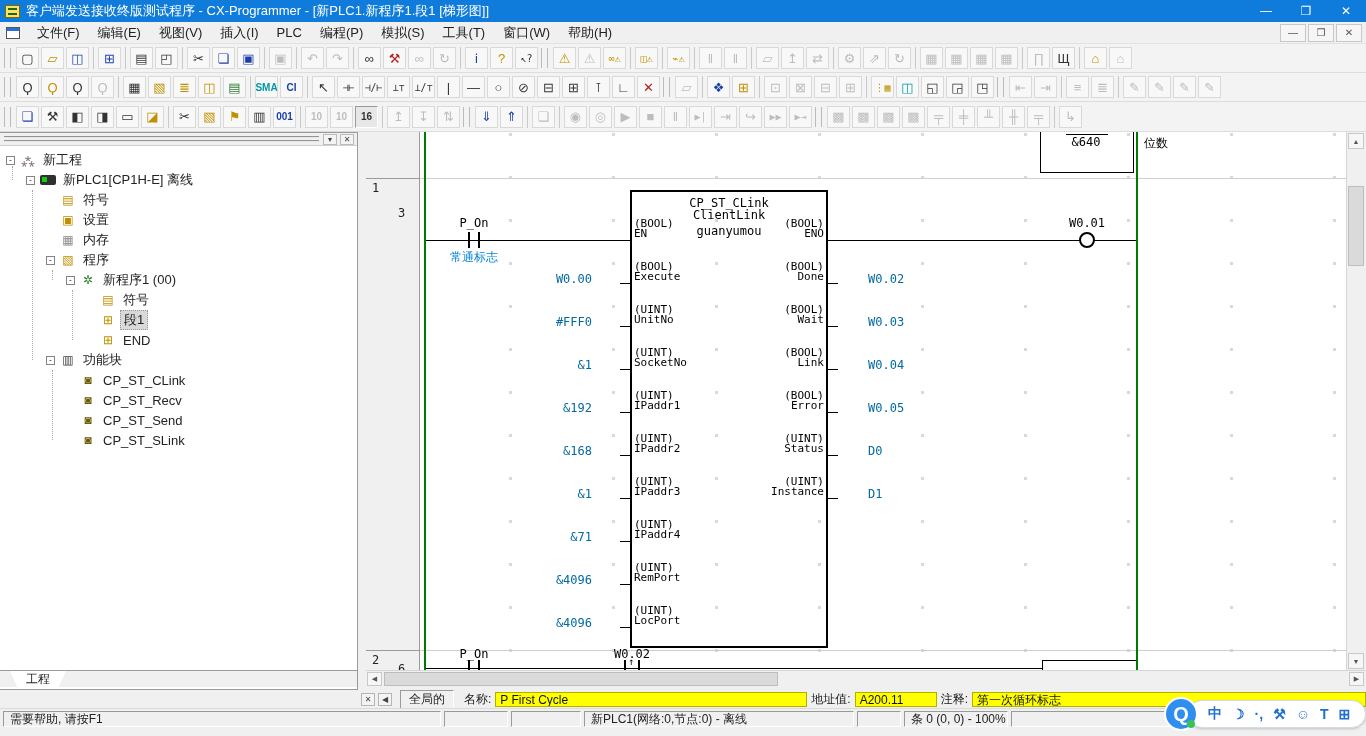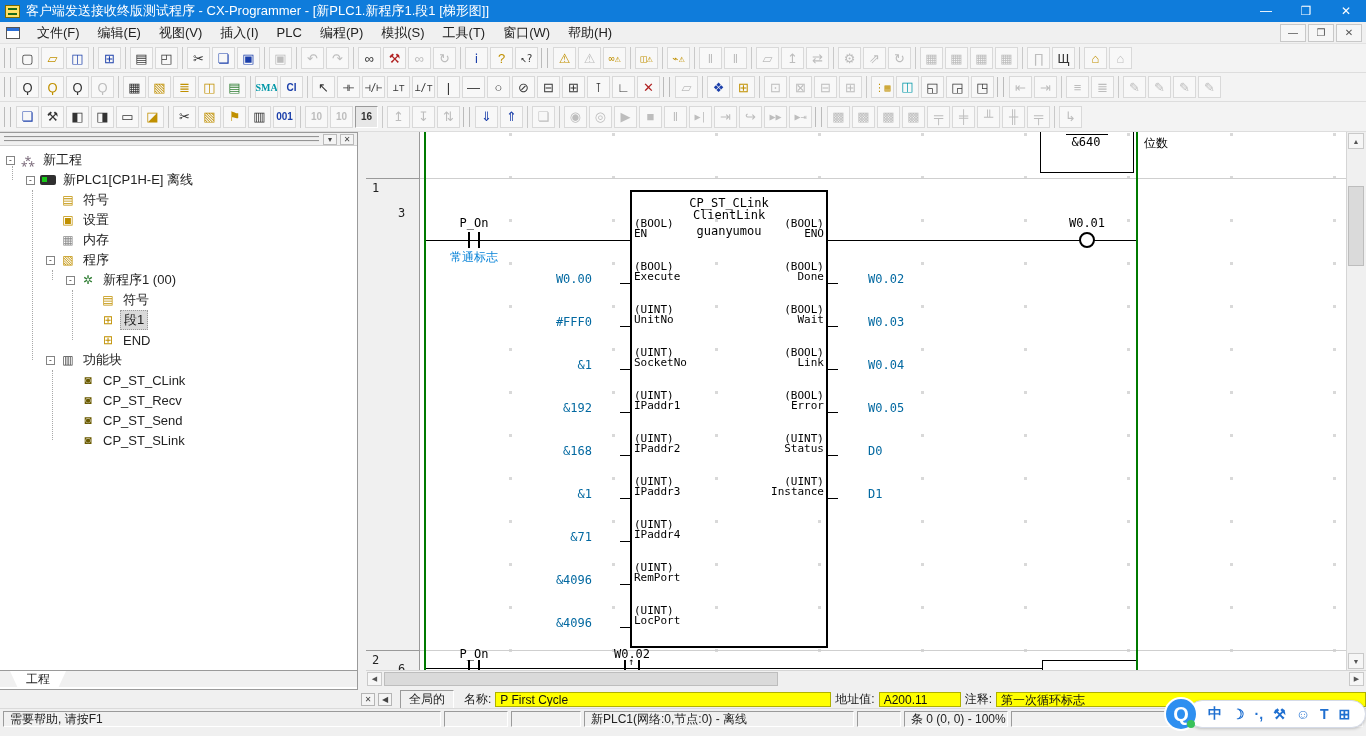--- a/index.html
+++ b/index.html
@@ -27,21 +27,21 @@
   
   .tb{position:absolute;left:0;width:1366px;height:29px;background:#f3f3f3;display:flex;
       align-items:center;border-bottom:1px solid #ddd;padding-left:2px;}
   .tbtn{width:23px;height:22px;margin:0 1px;border:1px solid #d9d9d9;background:#f8f8f8;color:#333;
         display:flex;align-items:center;justify-content:center;font-size:13px;overflow:hidden;white-space:nowrap;}
   .tbtn.m{font-family:"DejaVu Sans Mono",monospace;font-size:10px;}
   .tbtn.tx{font-size:10px;font-weight:bold;}
   .tbtn.dis{color:#bdbdbd;}
   .tbtn.pressed{background:#e7e7e7;border-color:#9a9a9a #fff #fff #9a9a9a;}
   .c-gold{color:#c09000;}.c-blue{color:#1b3faa;}.c-red{color:#b02020;}
-  .c-green{color:#2e7d32;}.c-cyan{color:#0097a7;font-family:Liberation Serif, serif;}
+  .c-green{color:#2e7d32;}.c-cyan{color:#0097a7;}
   .tsep{width:1px;height:22px;background:#c9c9c9;margin:0 3px;}
   .tgrip{width:7px;height:20px;border-left:1px solid #bbb;border-right:1px solid #bbb;margin:0 4px 0 2px;}
   
   #treepanel{position:absolute;left:0;top:132px;width:358px;height:558px;background:#fff;
              border:1px solid #9a9a9a;border-left:none;}
   #treegrip{height:13px;background:#f0f0f0;border-bottom:1px solid #d0d0d0;display:flex;align-items:center;}
   #treegrip .lines{flex:1;height:6px;margin:0 4px;border-top:2px groove #e8e8e8;border-bottom:2px groove #e8e8e8;}
   .tgbtn{width:14px;height:11px;font-size:8px;color:#444;border:1px solid #bbb;background:#f4f4f4;
          display:flex;align-items:center;justify-content:center;margin-right:3px;}
   #tree{position:relative;height:524px;overflow:hidden;padding-top:4px;}
@@ -558,21 +558,21 @@
     <div class="sbtn" style="left:1px;top:1px;width:15px;height:14px;">◀</div>
     <div class="sthumb" style="left:18px;top:1px;width:394px;height:14px;"></div>
     <div class="sbtn" style="left:983px;top:1px;width:15px;height:14px;">▶</div>
   </div>
 
   <div id="symbolbar">
     <span class="xbtn">✕</span>
     <span class="xbtn">◀</span>
     <span id="scopecell">全局的</span>
     <span class="ylabel">名称:</span>
-    <span class="yfield" style="width:336px">P First Cycle</span>
+    <span class="yfield" style="width:312px">P First Cycle</span>
     <span class="ylabel">地址值:</span>
     <span class="yfield" style="width:82px">A200.11</span>
     <span class="ylabel">注释:</span>
     <span class="yfield" style="flex:1">第一次循环标志</span>
   </div>
 
   <div id="statusbar">
     <span class="scell" style="width:438px">需要帮助, 请按F1</span>
     <span class="scell" style="width:64px"></span>
     <span class="scell" style="width:70px"></span>

